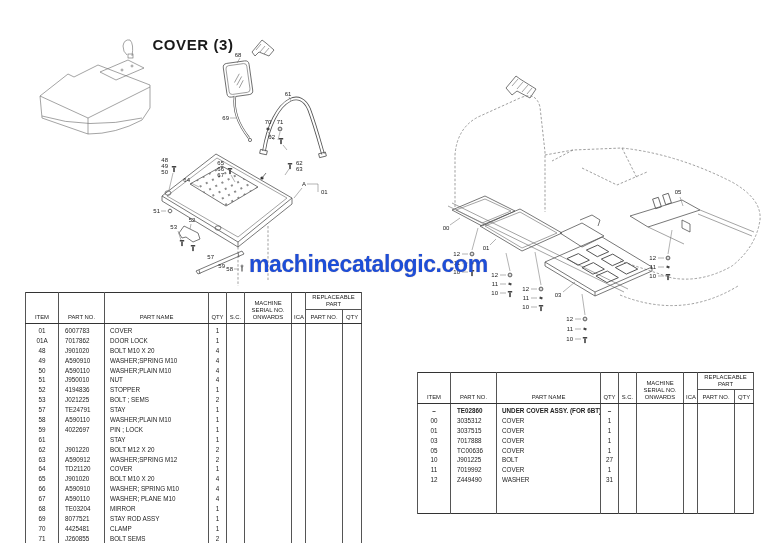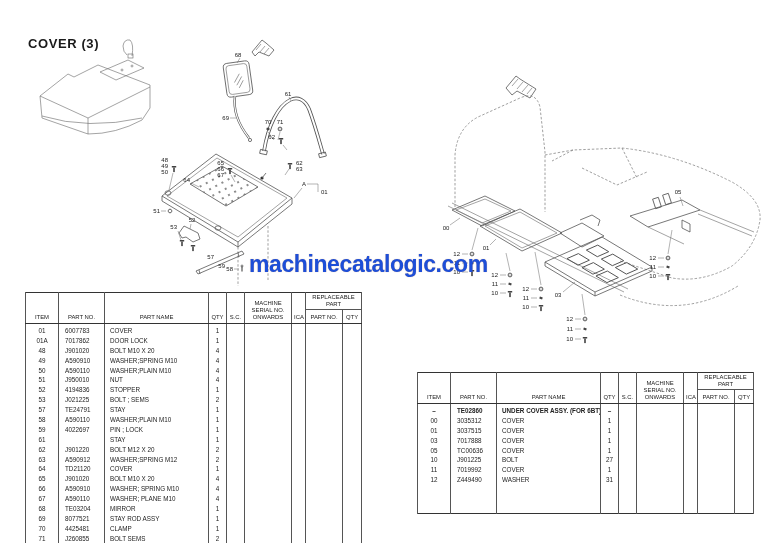--- a/index.html
+++ b/index.html
@@ -1,18 +1,18 @@
 <!DOCTYPE html>
 <html><head>
 <meta charset="utf-8">
 <style>
   html,body{margin:0;padding:0;background:#ffffff;}
   .sheet{position:relative;width:768px;height:543px;background:#fff;overflow:hidden;
          font-family:"Liberation Sans",sans-serif;color:#222;}
-  .page-title{position:absolute;top:36px;font-weight:bold;font-size:13px;letter-spacing:.6px;color:#1a1a1a;}
+  .page-title{position:absolute;top:36px;font-weight:bold;font-size:15px;letter-spacing:.6px;color:#1a1a1a;text-align:center;}
   .title-left{left:28px;width:330px;}
   .title-right{left:417px;width:336px;}
   .diagram{position:absolute;}
   .diagram text{font-size:6px;fill:#222;font-family:"Liberation Sans",sans-serif;}
   .watermark{position:absolute;left:249px;top:251px;font-size:23px;font-weight:bold;
              letter-spacing:-.4px;white-space:nowrap;z-index:5;
              text-shadow:0 0 1px rgba(170,80,0,.45);}
   .parts-table{position:absolute;border-collapse:collapse;table-layout:fixed;width:336px;
                font-size:6.3px;line-height:1;background:#fff;z-index:4;}
   .tbl-left{left:25px;top:292px;}

